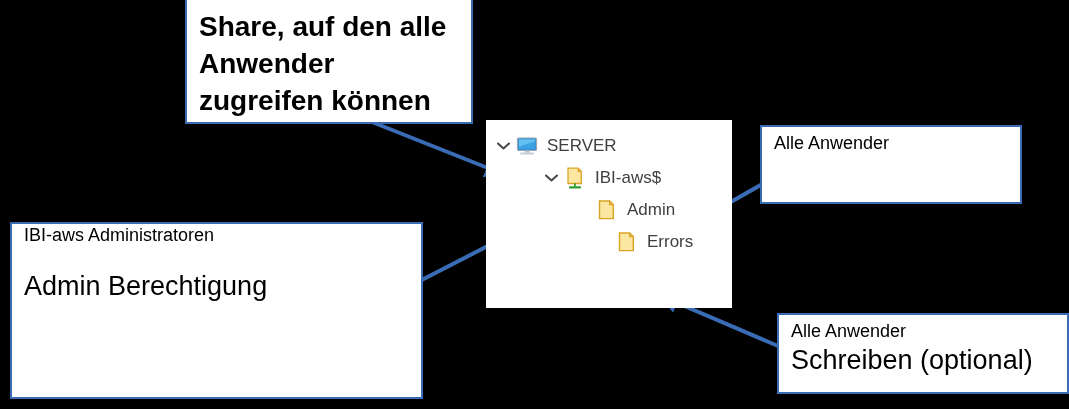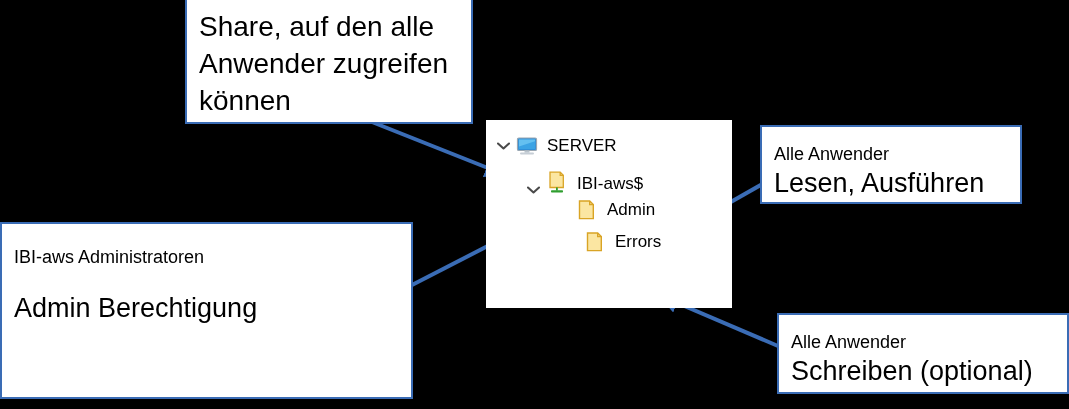--- a/index.html
+++ b/index.html
@@ -23,58 +23,57 @@
   }
   .callout .big{
     font-size:27px;
     line-height:1.28;
     white-space:nowrap;
   }
   .callout .small{
     font-size:18px;
     line-height:1.3;
     white-space:nowrap;
-    margin-top:11px;
   }
   .callout .gap{height:22px;}
 
   #box-share{left:185px;top:-2px;width:288px;height:126px;padding:8px 12px;}
-  #box-share .big{font-size:28px;line-height:1.33;white-space:normal;}
+  #box-share .big{font-size:28px;line-height:1.33;white-space:normal;font-weight:bold;}
 
-  #box-admins{left:0;top:222px;width:413px;height:177px;padding:11px 12px;}
+  #box-admins{left:10px;top:222px;width:413px;height:177px;padding:0 12px;}
   #box-allusers-read{left:760px;top:125px;width:262px;height:79px;padding:5px 12px;}
   #box-allusers-write{left:777px;top:313px;width:292px;height:81px;padding:5px 12px;}
 
   
   #tree-panel{
     position:absolute;left:486px;top:120px;width:246px;height:188px;
     background:#ffffff;
     box-sizing:border-box;
     padding:10px 0 0 0;
   }
   .tree-row{
     display:flex;align-items:center;
     height:32px;
     font-size:17px;
-    color:#000000;
+    color:#404040;
   }
   .chev{
     width:22px;flex:0 0 22px;
     display:flex;align-items:center;justify-content:center;
     color:#4a4a4a;
   }
   .chev svg{display:block;}
   .ico{
     width:26px;flex:0 0 26px;
     display:flex;align-items:center;justify-content:center;
   }
   .lbl{padding-left:7px;white-space:nowrap;}
   .indent-1{padding-left:6px;}
-  .indent-2{padding-left:36px;align-items:flex-end;}
-  .indent-3{padding-left:66px;}
+  .indent-2{padding-left:54px;}
+  .indent-3{padding-left:86px;}
 
   
   #arrows{position:absolute;left:0;top:0;width:1069px;height:409px;pointer-events:none;}
 </style>
 </head>
 <body>
 
 <div id="stage">
 
   <svg id="arrows" viewBox="0 0 1069 409" width="1069" height="409">
@@ -135,21 +134,21 @@
       <span class="ico">
         <svg width="22" height="22" viewBox="0 0 22 22">
           <path d="M3.5 2 h10.2 l3.6 3.6 v14 h-13.8 z" fill="#fbe6a2" stroke="#d9a425" stroke-width="1.4"></path>
           <path d="M13.7 2 v3.6 h3.6" fill="none" stroke="#d9a425" stroke-width="1.4"></path>
         </svg>
       </span>
       <span class="lbl">Admin</span>
     </div>
 
 
-    <div class="tree-row" style="padding-left:96px;">
+    <div class="tree-row" style="padding-left:96px;margin-left:32px;">
       <span class="ico">
         <svg width="22" height="22" viewBox="0 0 22 22">
           <path d="M3.5 2 h10.2 l3.6 3.6 v14 h-13.8 z" fill="#fbe6a2" stroke="#d9a425" stroke-width="1.4"></path>
           <path d="M13.7 2 v3.6 h3.6" fill="none" stroke="#d9a425" stroke-width="1.4"></path>
         </svg>
       </span>
       <span class="lbl">Errors</span>
     </div>
 
   </div>
@@ -159,21 +158,20 @@
   </div>
 
   <div class="callout" id="box-admins">
     <div class="small">IBI-aws Administratoren</div>
     <div class="gap"></div>
     <div class="big">Admin Berechtigung</div>
   </div>
 
   <div class="callout" id="box-allusers-read">
     <div class="small">Alle Anwender</div>
-    <div class="big">Lesen, Ausführen</div>
   </div>
 
   <div class="callout" id="box-allusers-write">
     <div class="small">Alle Anwender</div>
     <div class="big">Schreiben (optional)</div>
   </div>
 
 </div>
 
 </body></html>

